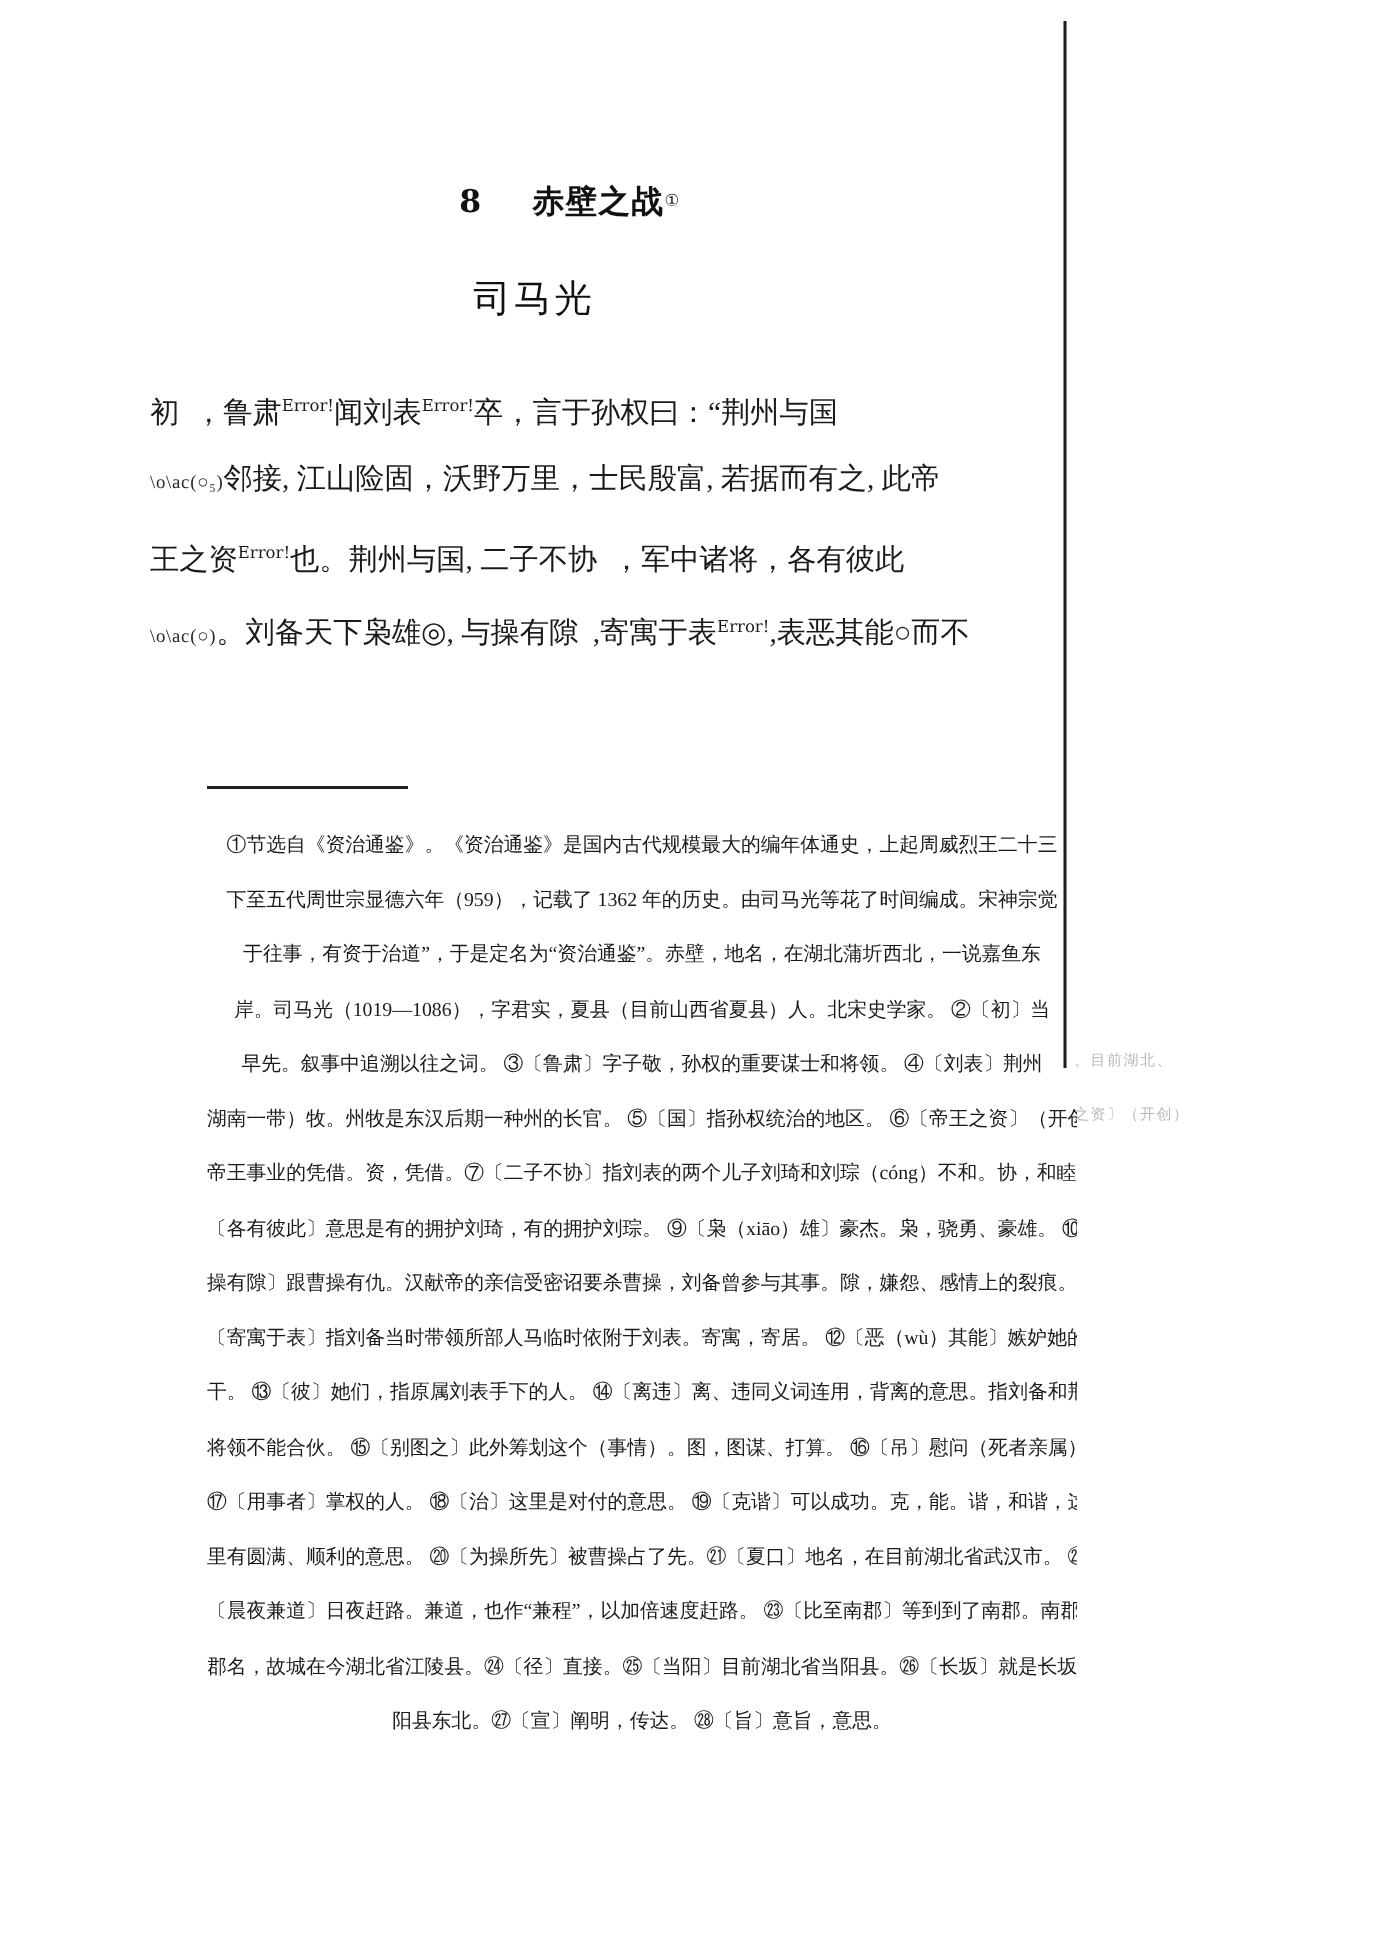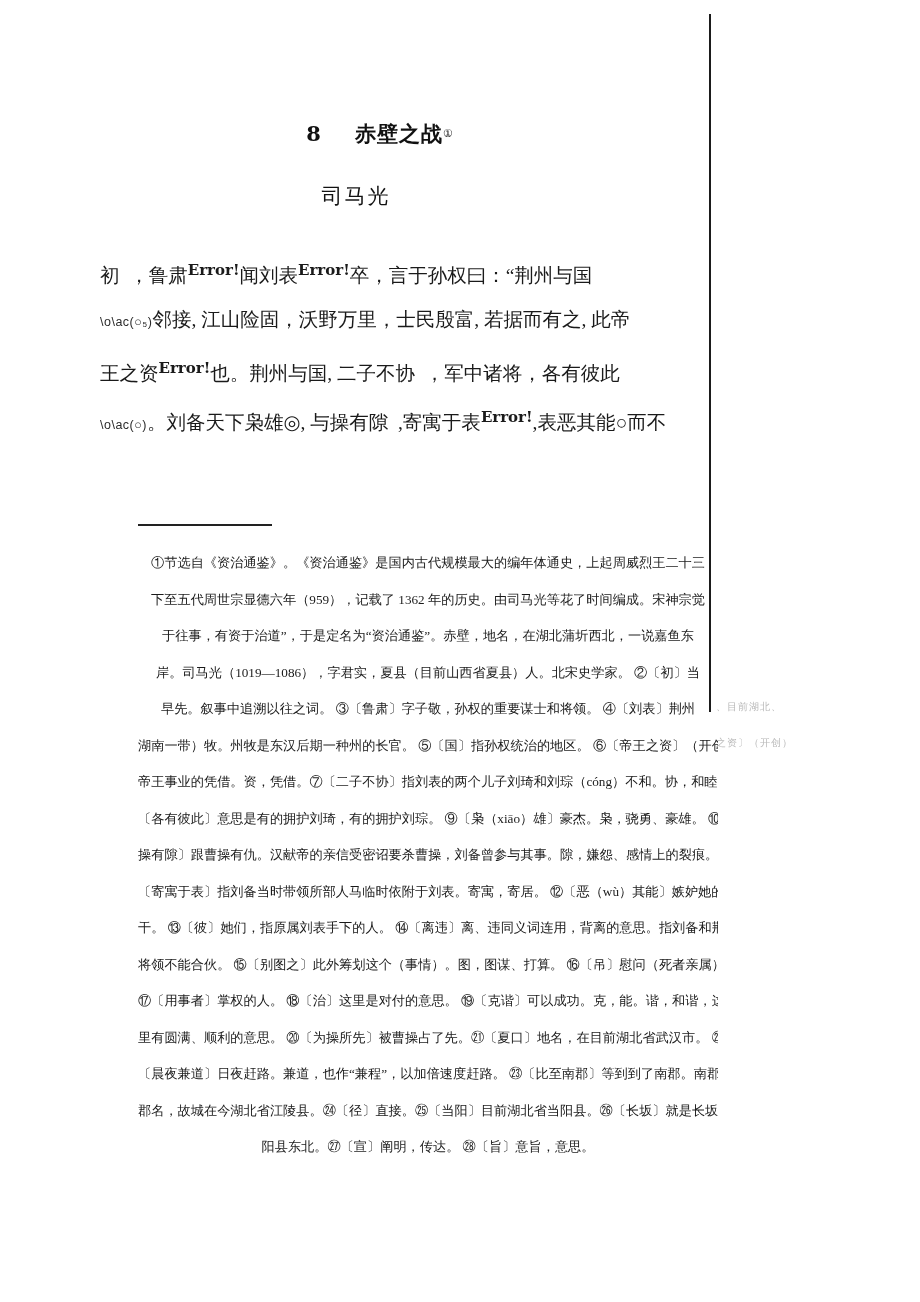--- a/index.html
+++ b/index.html
@@ -51,21 +51,21 @@
     vertical-align: 4px;
     font-weight: 400;
   }
   #doc-author {
     position: absolute;
     left: 0;
     top: 62px;
     width: 712px;
     text-align: center;
     font-family: "DejaVu Serif", "Liberation Serif", serif;
-    font-size: 21px;
+    font-size: 25px;
     font-weight: 400;
     letter-spacing: 2px;
   }
 
   
   #body-text {
     position: absolute;
     left: 100px;
     top: 246px;
     width: 615px;
@@ -76,27 +76,27 @@
     overflow: hidden;
     height: 260px;
   }
   .bline {
     white-space: pre;
     height: 49px;
     line-height: 49px;
   }
   .err {
     font-family: "DejaVu Serif", "Liberation Serif", serif;
-    font-size: 15px;
-    font-weight: 700;
+    font-size: 11px;
+    font-weight: 400;
     vertical-align: 7px;
     letter-spacing: 0;
   }
   .fld {
-    font-family: Liberation Sans, sans-serif;
+    font-family: Liberation Serif, serif;
     font-size: 12.5px;
     letter-spacing: 0.5px;
     color: #2a2a2a;
   }
 
   
   #fn-rule {
     position: absolute;
     left: 138px;
     top: 524px;

